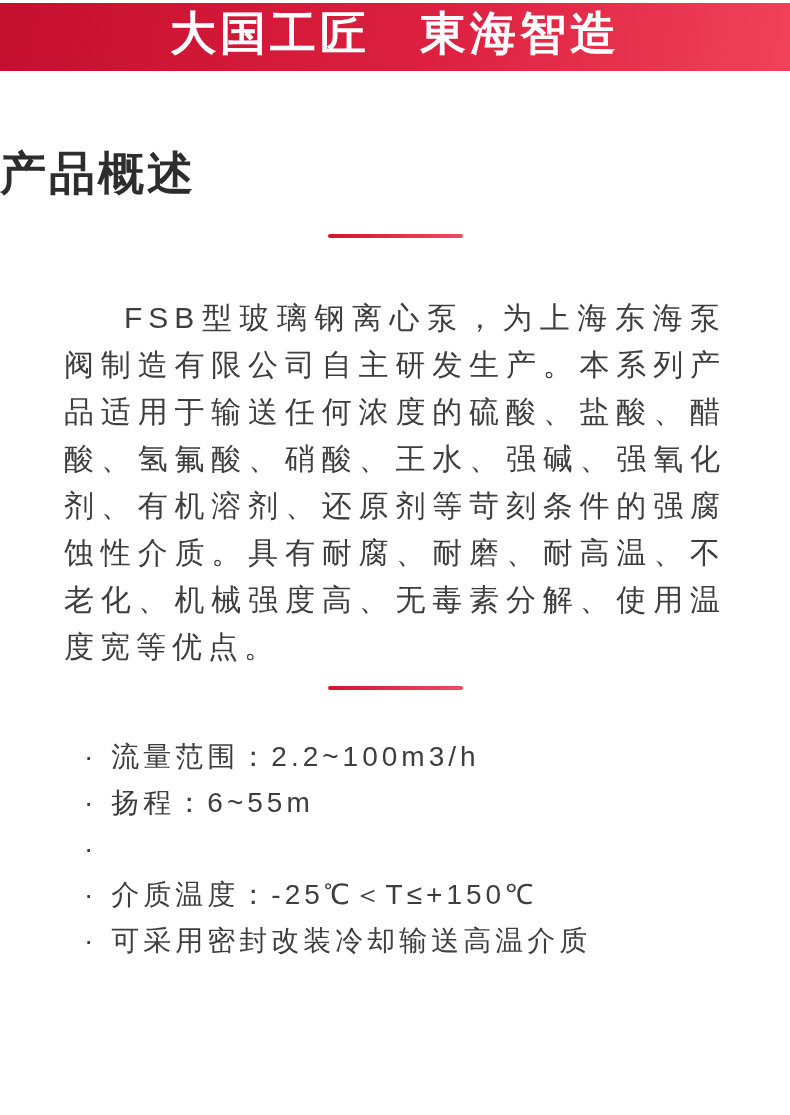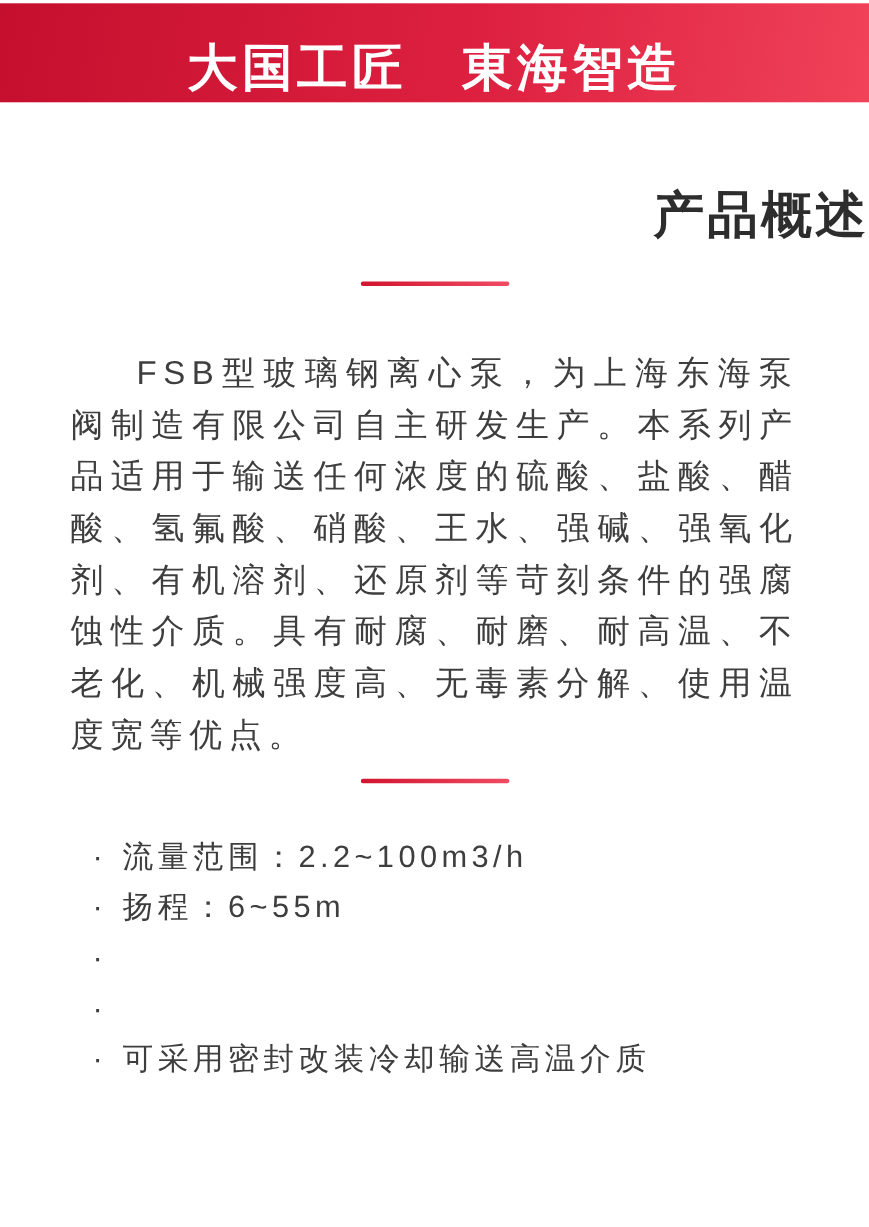--- a/index.html
+++ b/index.html
@@ -10,37 +10,37 @@
   body {
     width: 790px;
     height: 1115px;
     overflow: hidden;
     font-family: "Liberation Sans", sans-serif;
     position: relative;
   }
   
   .banner {
     margin-top: 3px;
-    height: 90px;
+    height: 68px;
     width: 100%;
     background: linear-gradient(100deg, #c50f2e 0%, #dd2040 55%, #f04259 100%);
     display: flex;
-    align-items: flex-end;
+    align-items: flex-start;
     justify-content: center;
   }
   .banner-title {
     color: #ffffff;
     font-size: 46px;
     font-weight: bold;
     letter-spacing: 4px;
     white-space: nowrap;
   }
   
   .section-title {
-    text-align: right;
+    text-align: left;
     font-size: 46px;
     font-weight: bold;
     color: #2d2d2d;
     letter-spacing: 3px;
     line-height: 1;
   }
   .section-title.first { margin-top: 79px; }
   .section-title.second { margin-top: 72px; }
   .title-underline {
     width: 135px;
@@ -108,20 +108,21 @@
       </li>
       <li>
         <span class="bullet-dot">·</span>
         <span>扬程：6~55m</span>
       </li>
       <li>
         <span class="bullet-dot">·</span>
       </li>
       <li>
         <span class="bullet-dot">·</span>
+        <span>介质温度：-25℃＜T≤+150℃</span>
       </li>
       <li>
         <span class="bullet-dot">·</span>
         <span>可采用密封改装冷却输送高温介质</span>
       </li>
     </ul>
   </section>
 
 </main>
 

